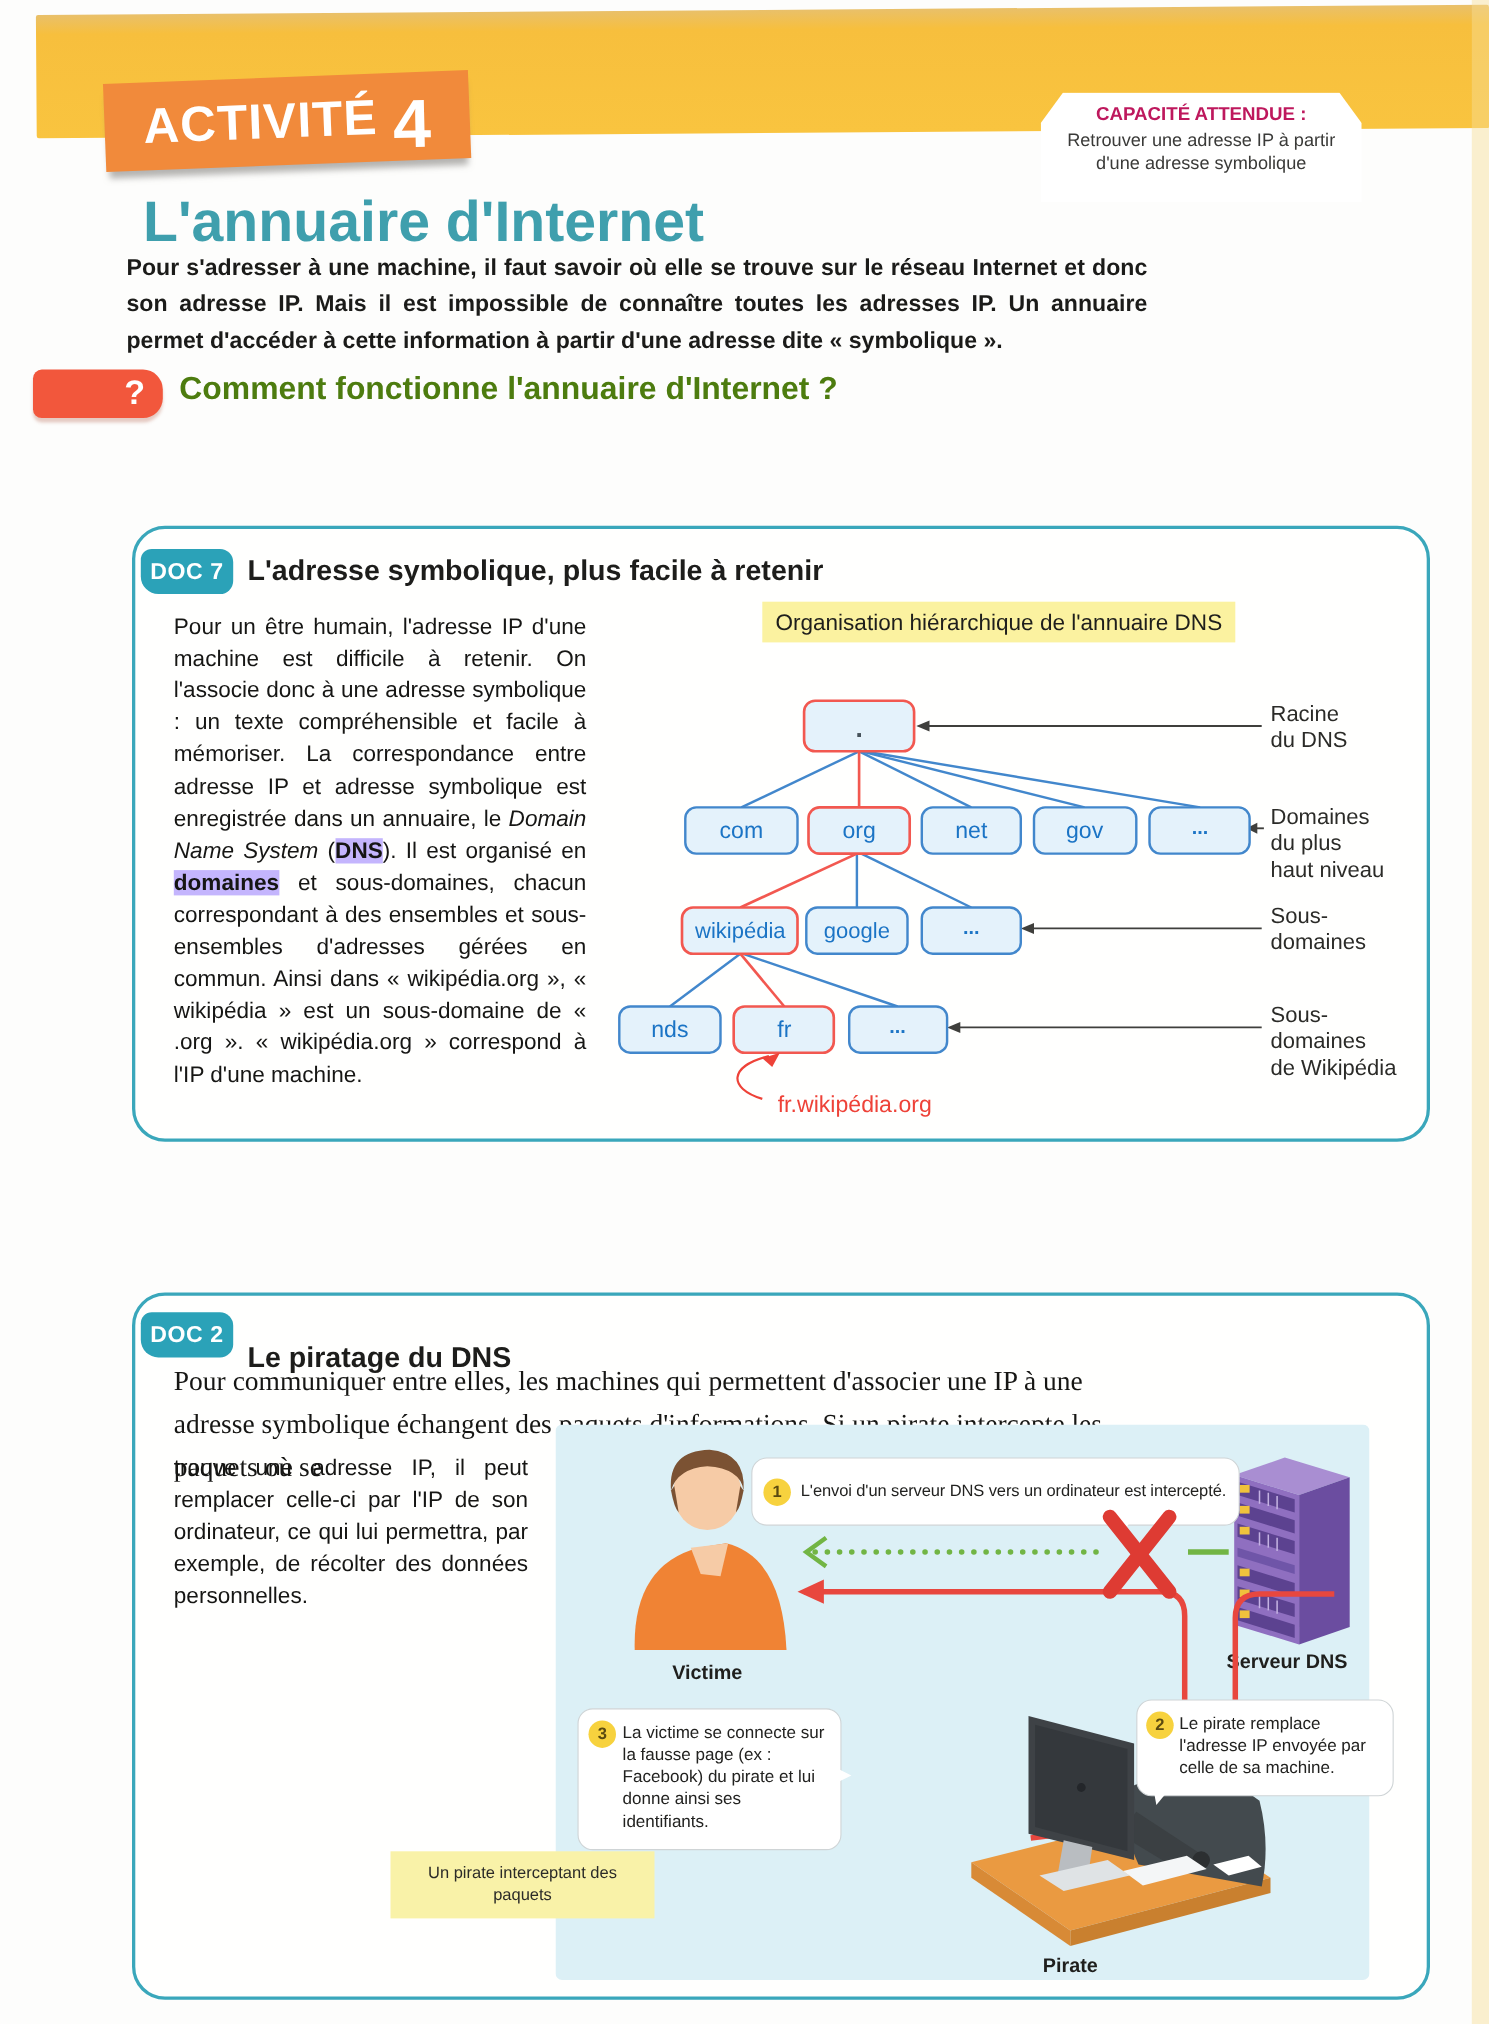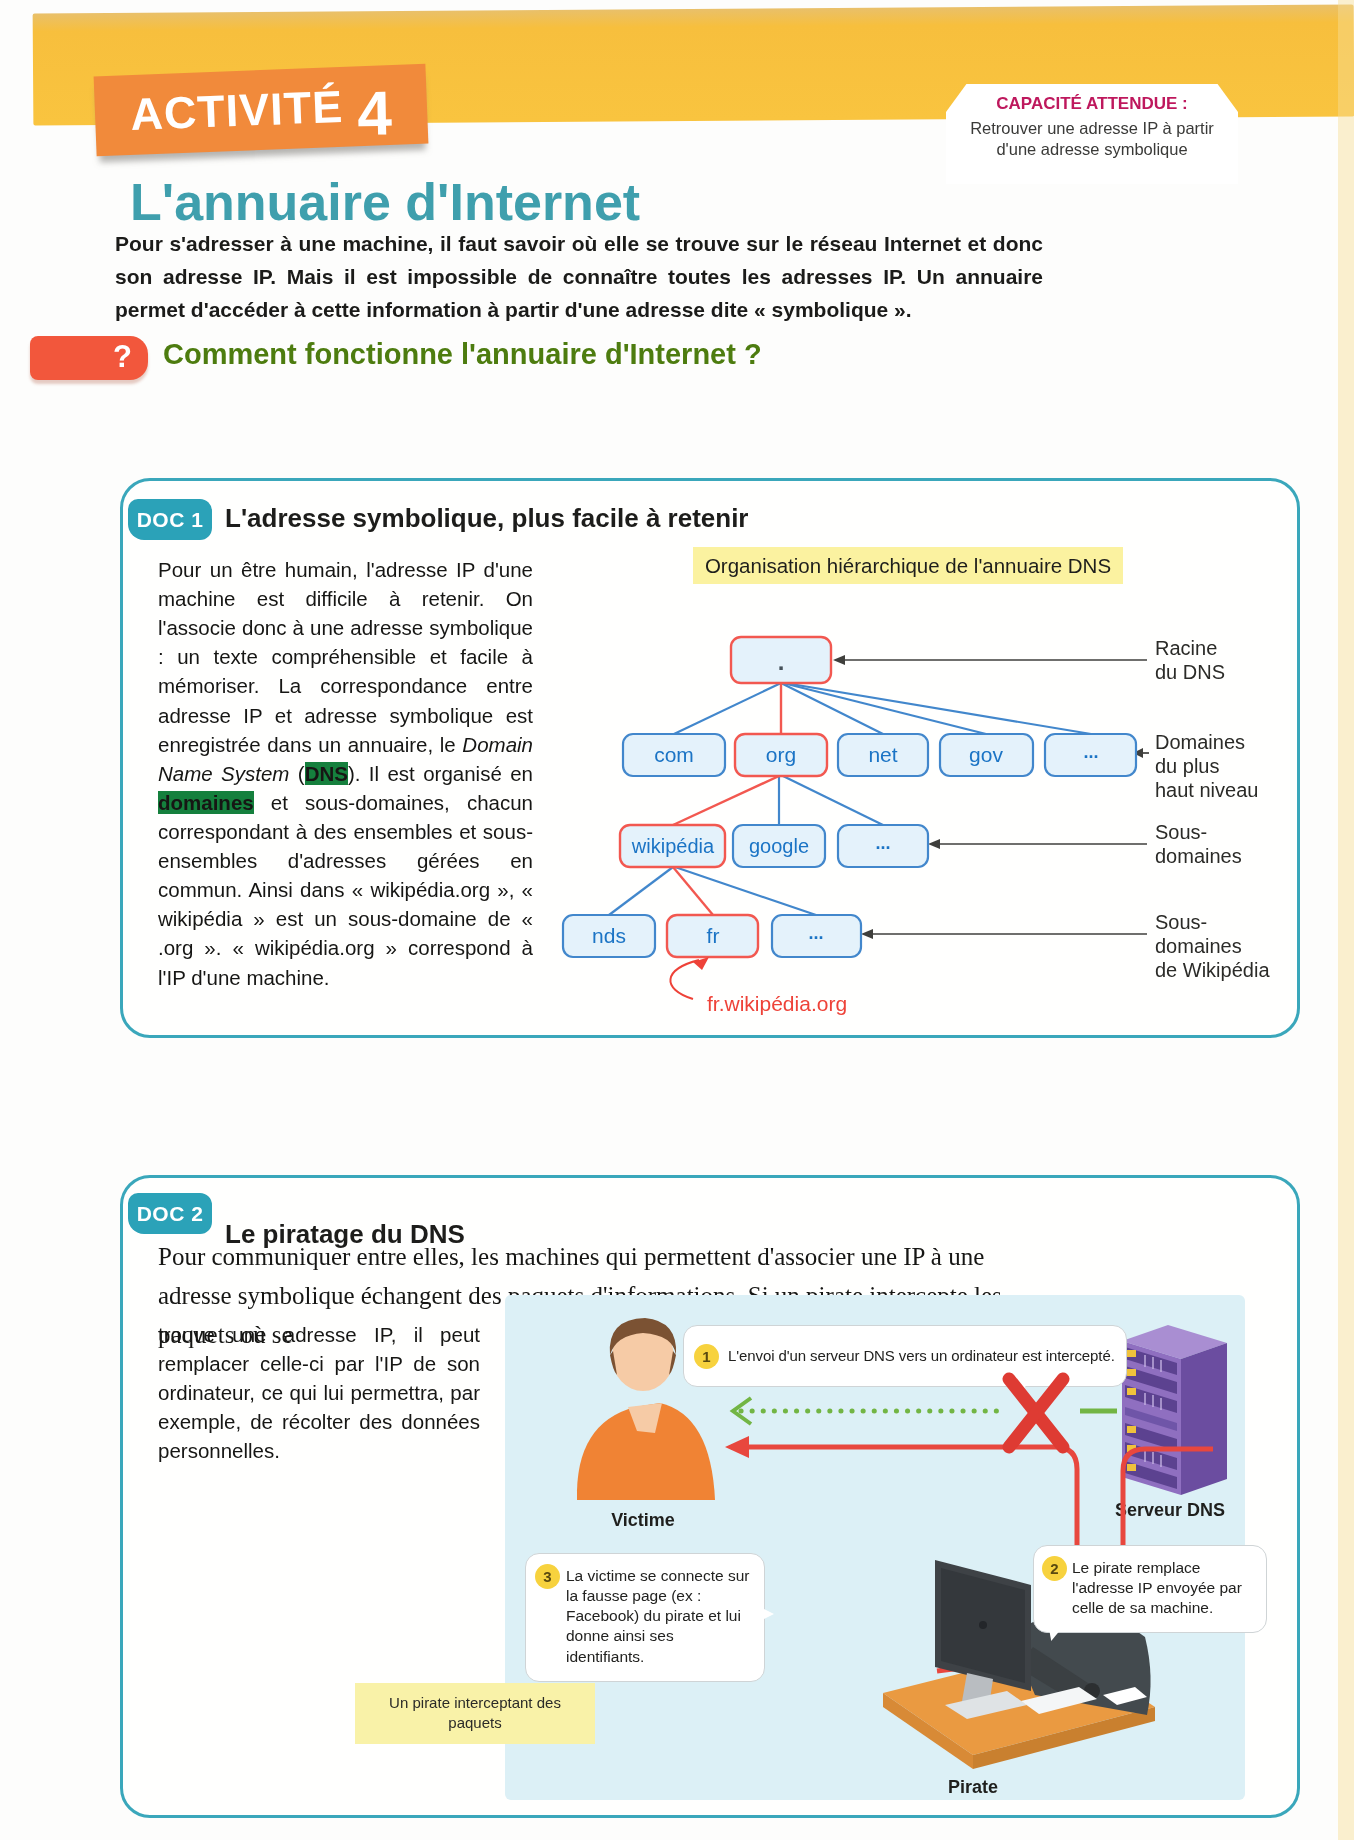--- a/index.html
+++ b/index.html
@@ -44,21 +44,21 @@
   .doc-badge{position:absolute;left:5px;top:18px;width:84px;height:41px;background:#2ba2b8;
     color:#fff;border-radius:10px 12px 12px 16px;display:flex;align-items:center;
     justify-content:center;font-weight:bold;font-size:21px;letter-spacing:0.5px;}
   .doc-heading{position:absolute;left:102px;top:22px;font-size:26px;font-weight:bold;
     color:#1d1d1b;}
 
   
   .doc1-col{position:absolute;left:35px;top:74px;width:375px;font-size:20.5px;
     line-height:1.42;text-align:justify;color:#161614;}
   .doc1-col .it{font-style:italic;}
-  .doc1-col .hl{background:#15803d;font-weight:bold;}
+  .doc1-col .hl{background:#c4b5fd;font-weight:bold;}
   .dns-svg{position:absolute;left:420px;top:56px;}
 
   
   .doc2-wide{position:absolute;left:35px;top:60px;width:905px;font-size:25px;
     line-height:1.55;color:#161614;font-family:Liberation Serif, serif;}
   .doc2-narrow{position:absolute;left:35px;top:142px;width:322px;font-size:20.5px;
     line-height:1.42;text-align:justify;color:#161614;}
   .illustration{position:absolute;left:382px;top:117px;width:740px;height:505px;}
   .illu-svg{position:absolute;left:0;top:0;z-index:1;}
   .x-overlay{position:absolute;left:0;top:0;z-index:5;pointer-events:none;}
@@ -110,21 +110,21 @@
   <h1 class="page-title" style="margin:16px;">L'annuaire d'Internet</h1>
 
   <p class="intro" style="margin:0;">Pour s'adresser à une machine, il faut savoir où elle se trouve sur le réseau Internet et donc son adresse IP. Mais il est impossible de connaître toutes les adresses IP. Un annuaire permet d'accéder à cette information à partir d'une adresse dite « symbolique ».</p>
 
   <div class="question-tab">
     <span class="question-mark">?</span>
   </div>
   <div class="question-text">Comment fonctionne l'annuaire d'Internet ?</div>
 
   <section class="doc-box doc1">
-    <div class="doc-badge">DOC 1</div>
+    <div class="doc-badge">DOC 7</div>
     <h2 class="doc-heading" style="margin:0;">L'adresse symbolique, plus facile à retenir</h2>
     <div class="doc1-col" id="doc1-paragraph"><span>Pour un être humain, l'adresse IP d'une machine est difficile à retenir. On l'associe donc à une adresse symbolique : un texte compréhensible et facile à mémoriser. La correspondance entre adresse IP et adresse symbolique est enregistrée dans un annuaire, le </span><span class="it">Domain Name System</span><span> (</span><span class="hl">DNS</span><span>). Il est organisé en </span><span class="hl">domaines</span><span> et sous-domaines, chacun correspondant à des ensembles et sous-ensembles d'adresses gérées en commun. Ainsi dans « wikipédia.org », « wikipédia » est un sous-domaine de « .org ». « wikipédia.org » correspond à l'IP d'une machine.</span></div>
 
     <svg class="dns-svg" width="760" height="494" viewBox="0 0 760 494" xmlns="http://www.w3.org/2000/svg">
 
       <g>
         <rect x="150" y="10" width="430" height="37" fill="#fbf2a0"></rect>
         <text x="365" y="36" text-anchor="middle" font-size="20.5" fill="#1e1e1c">Organisation hiérarchique de l'annuaire DNS</text>
       </g>
 

